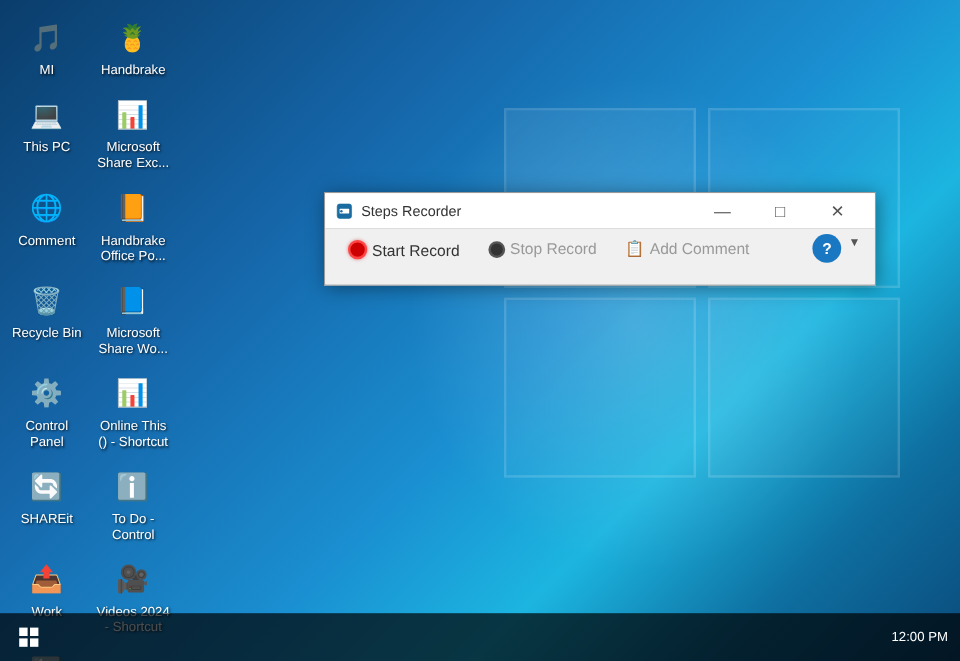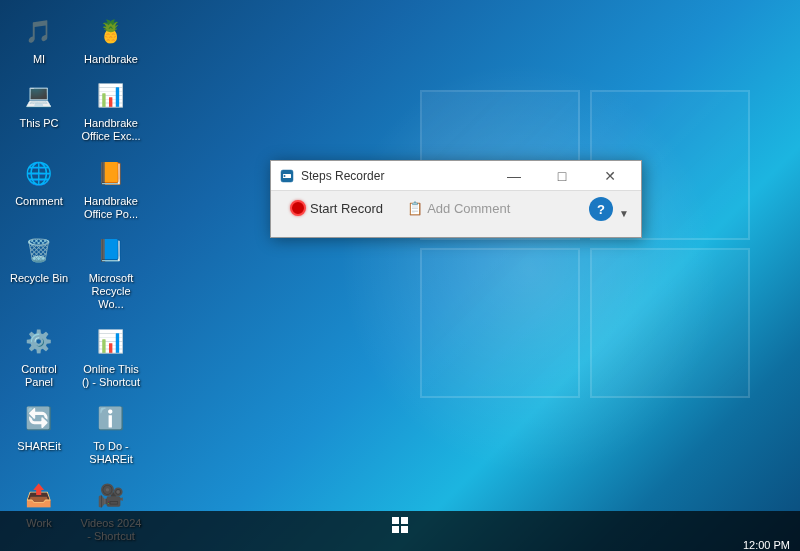--- a/index.html
+++ b/index.html
@@ -121,21 +121,20 @@
     .taskbar {
       position: absolute;
       bottom: 0;
       left: 0;
       width: 100%;
       height: 40px;
       background: rgba(0,0,0,0.7);
       display: flex;
       align-items: center;
       z-index: 100;
-      flex-direction: column;
     }
 
     .taskbar-start {
       width: 48px;
       height: 40px;
       display: flex;
       align-items: center;
       justify-content: center;
       color: #fff;
       font-size: 16px;
@@ -150,21 +149,21 @@
       color: #fff;
       font-size: 11px;
       gap: 12px;
     }
 
     
     .steps-recorder-window {
       position: absolute;
       top: 160px;
       left: 270px;
-      width: 372px;
+      width: 460px;
       background: #f0f0f0;
       border: 1px solid #999;
       box-shadow: 2px 2px 15px rgba(0,0,0,0.4);
       z-index: 200;
     }
 
     .window-titlebar {
       height: 30px;
       background: #ffffff;
       display: flex;
@@ -205,22 +204,22 @@
       color: #555;
       background: transparent;
       border: none;
       outline: none;
     }
 
     .window-toolbar {
       height: 46px;
       background: #f0f0f0;
       display: flex;
-      align-items: flex-end;
-      padding: 16px 8px;
+      align-items: flex-start;
+      padding: 4px 8px;
       gap: 2px;
     }
 
     .toolbar-btn {
       display: flex;
       align-items: center;
       gap: 4px;
       padding: 4px 10px;
       background: transparent;
       border: 1px solid transparent;
@@ -314,21 +313,21 @@
       </div>
     </div>
 
     <div class="icon-row">
       <div class="desktop-icon">
         <div class="icon-img">💻</div>
         <span class="icon-label">This PC</span>
       </div>
       <div class="desktop-icon">
         <div class="icon-img">📊</div>
-        <span class="icon-label">Handbrake Office Exc...</span>
+        <span class="icon-label">Microsoft Share Exc...</span>
       </div>
     </div>
 
     <div class="icon-row">
       <div class="desktop-icon">
         <div class="icon-img">🌐</div>
         <span class="icon-label">Comment</span>
       </div>
       <div class="desktop-icon">
         <div class="icon-img">📙</div>
@@ -336,21 +335,21 @@
       </div>
     </div>
 
     <div class="icon-row">
       <div class="desktop-icon">
         <div class="icon-img">🗑️</div>
         <span class="icon-label">Recycle Bin</span>
       </div>
       <div class="desktop-icon">
         <div class="icon-img">📘</div>
-        <span class="icon-label">Microsoft Recycle Wo...</span>
+        <span class="icon-label">Microsoft Share Wo...</span>
       </div>
     </div>
 
     <div class="icon-row">
       <div class="desktop-icon">
         <div class="icon-img">⚙️</div>
         <span class="icon-label">Control Panel</span>
       </div>
       <div class="desktop-icon">
         <div class="icon-img">📊</div>
@@ -358,21 +357,21 @@
       </div>
     </div>
 
     <div class="icon-row">
       <div class="desktop-icon">
         <div class="icon-img">🔄</div>
         <span class="icon-label">SHAREit</span>
       </div>
       <div class="desktop-icon">
         <div class="icon-img">ℹ️</div>
-        <span class="icon-label">To Do - SHAREit</span>
+        <span class="icon-label">To Do - Control</span>
       </div>
     </div>
 
     <div class="icon-row">
       <div class="desktop-icon">
         <div class="icon-img">📤</div>
         <span class="icon-label">Work</span>
       </div>
       <div class="desktop-icon">
         <div class="icon-img">🎥</div>
@@ -406,20 +405,24 @@
       </div>
     </div>
 
     <div class="window-toolbar">
 
       <button class="toolbar-btn">
         <div class="record-icon-red"></div>
         <span class="btn-text">Start Record</span>
       </button>
 
+      <button class="toolbar-btn disabled">
+        <div class="stop-icon"></div>
+        <span class="btn-text">Stop Record</span>
+      </button>
 
       <button class="toolbar-btn disabled">
         <span class="comment-icon">📋</span>
         <span class="btn-text">Add Comment</span>
       </button>
 
       <div style="flex:1"></div>
 
       <button class="help-btn">
         <span>?</span>

